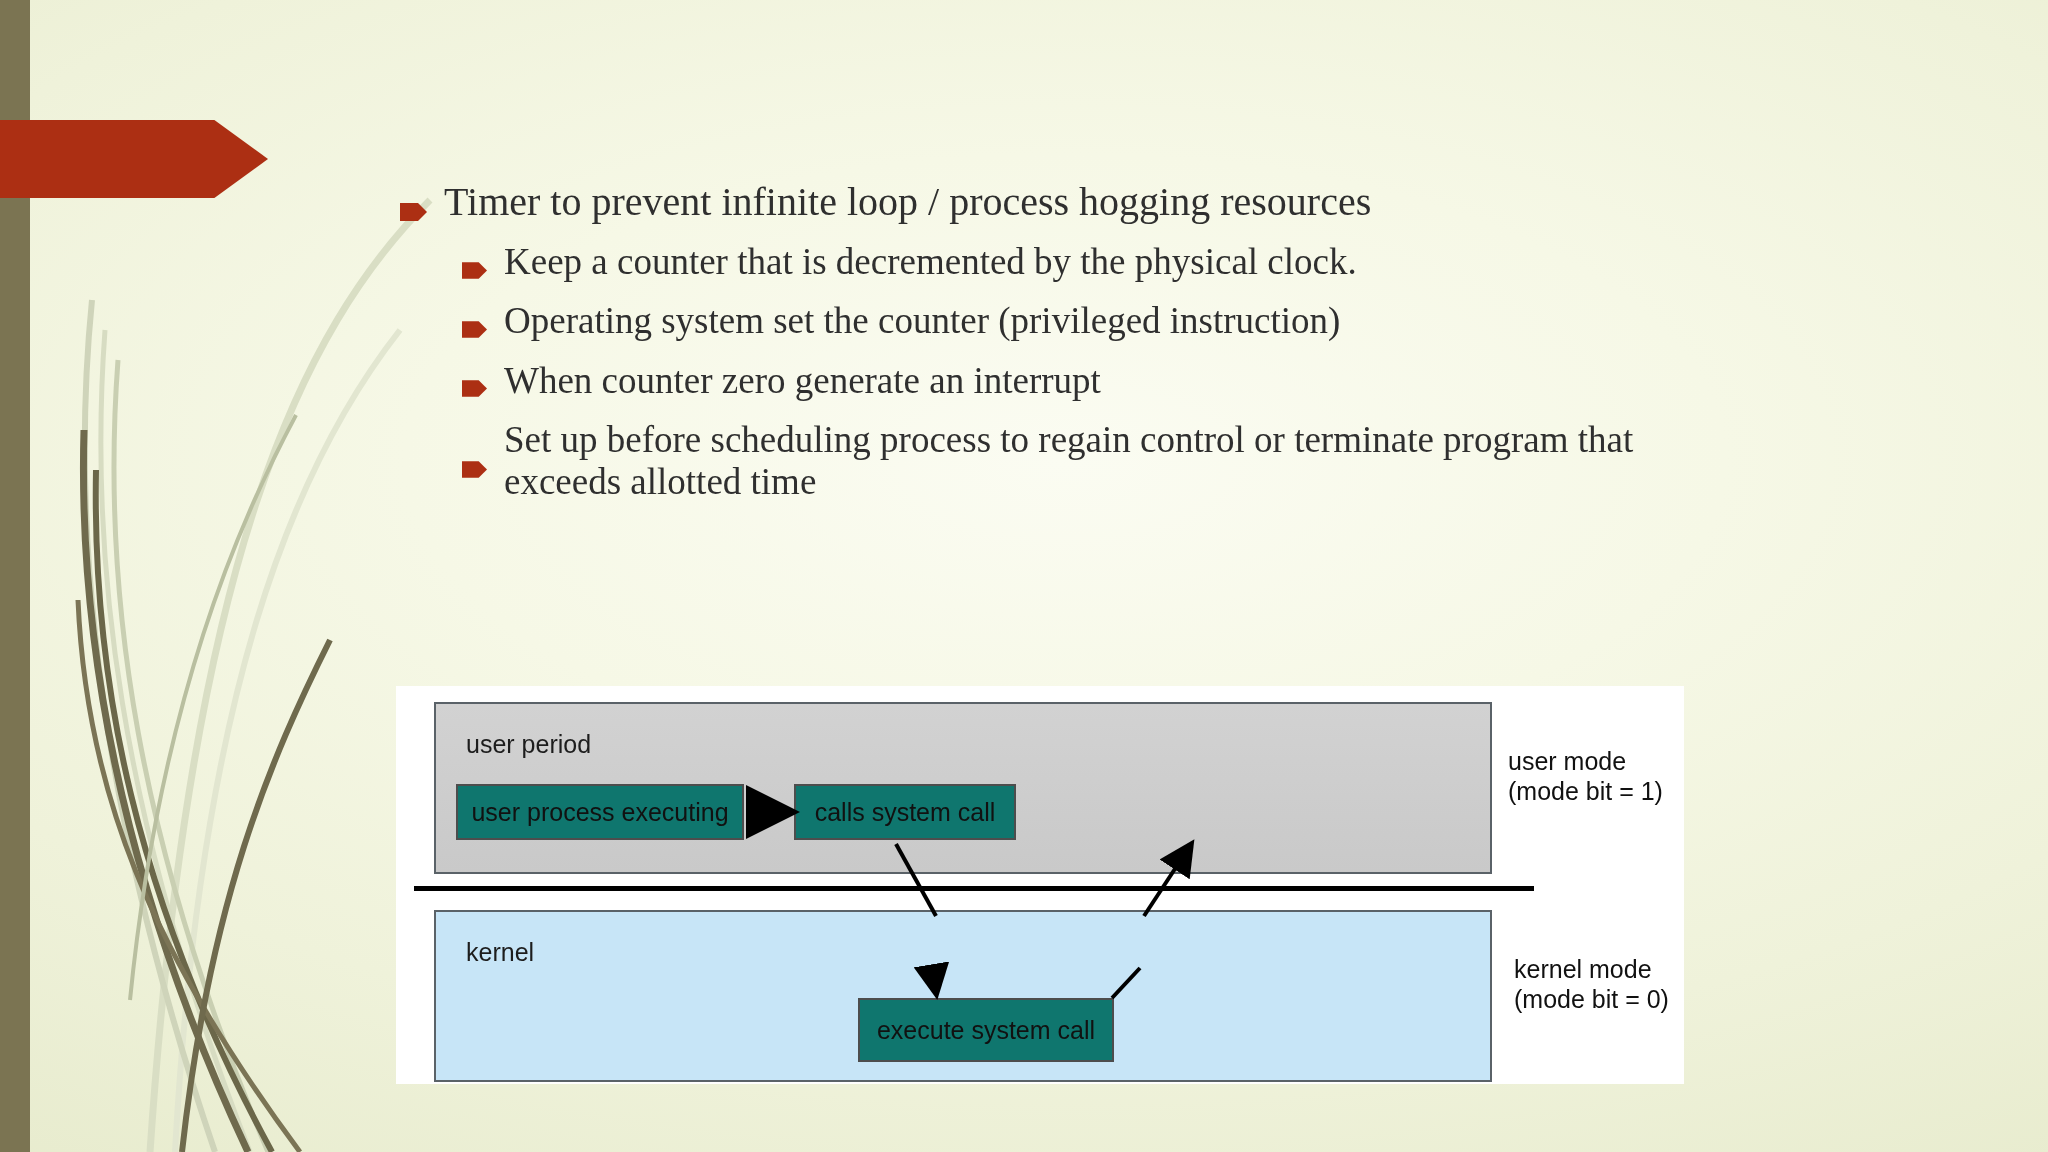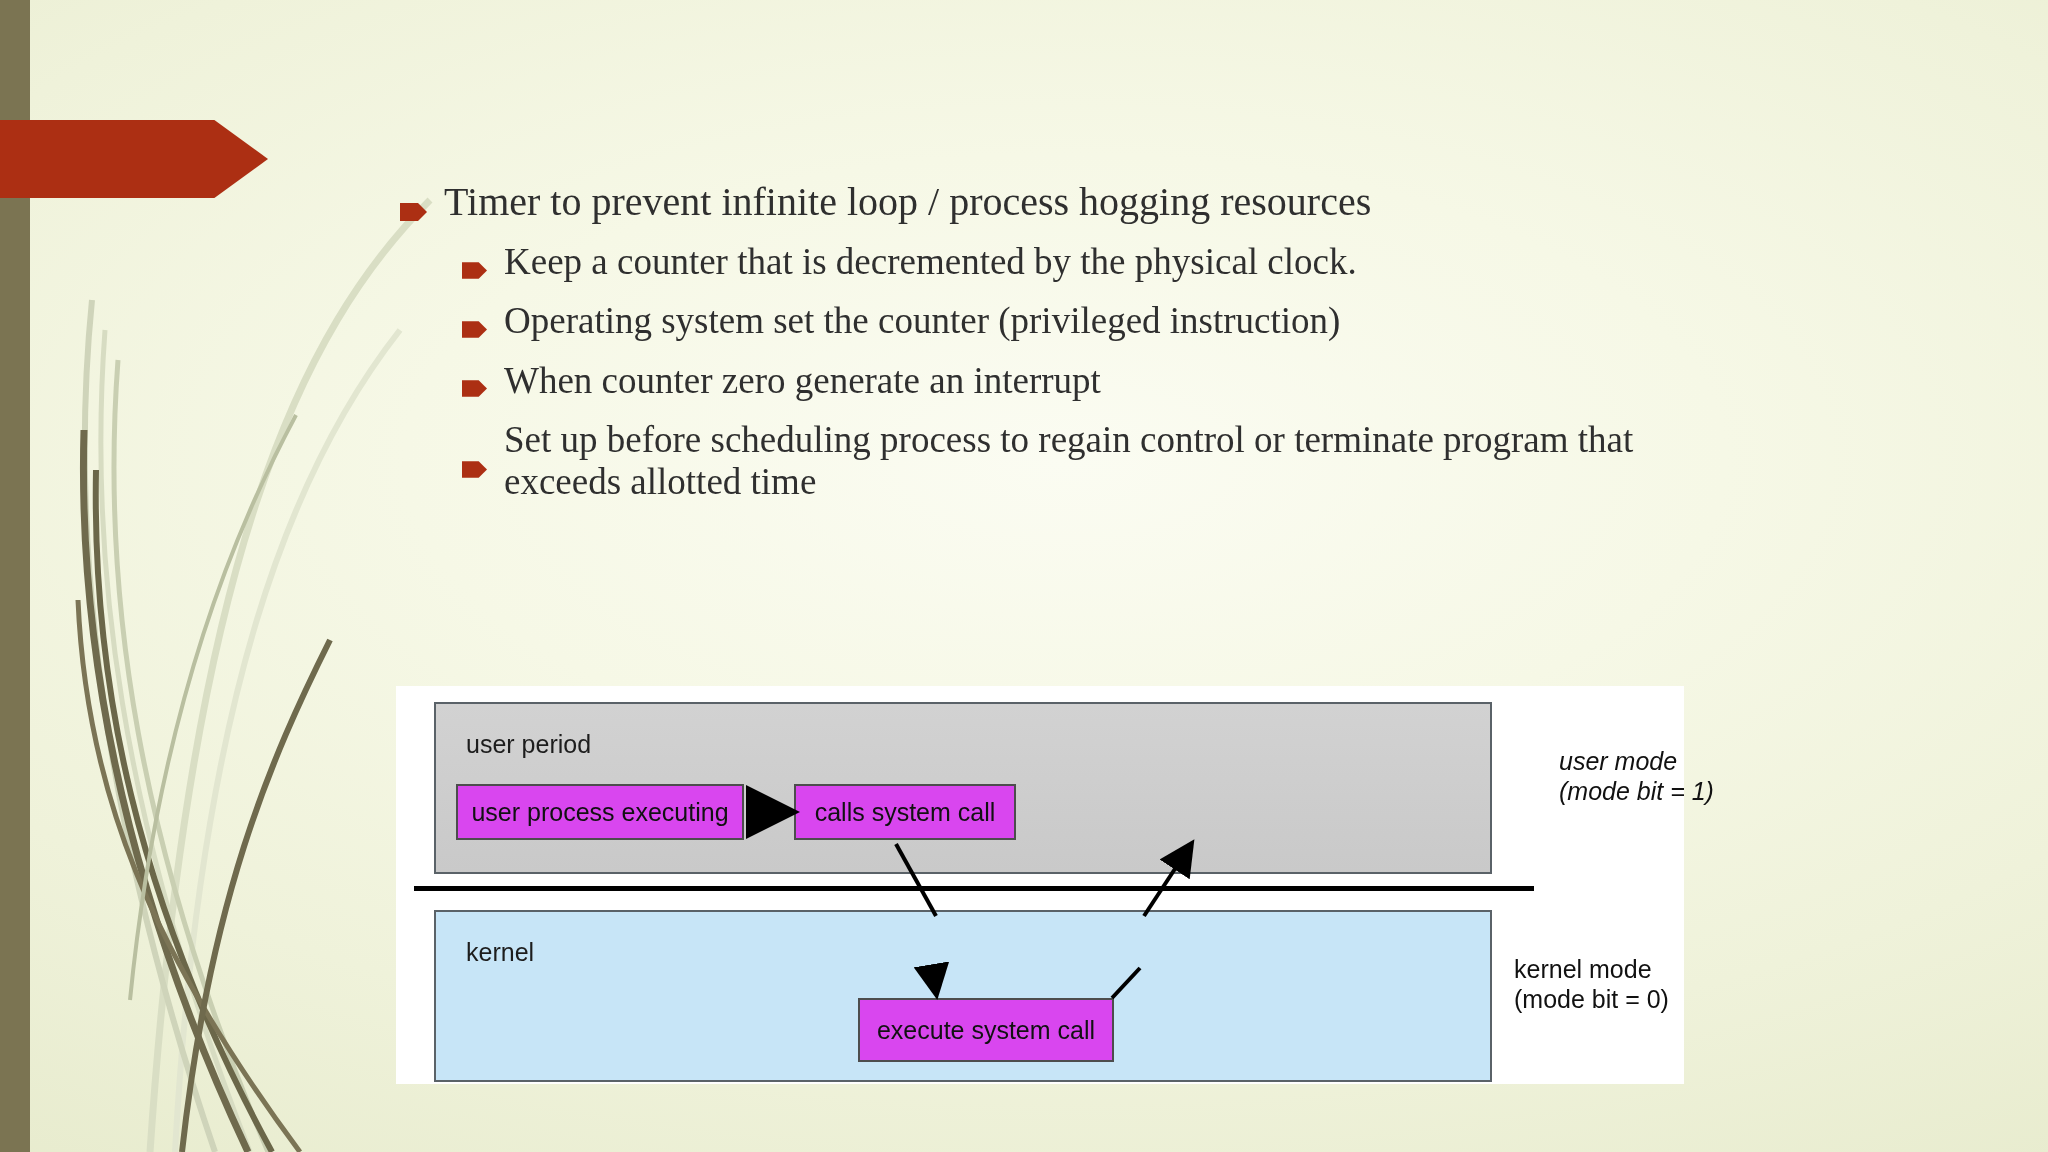--- a/index.html
+++ b/index.html
@@ -143,21 +143,21 @@
     left: 18px;
     top: 200px;
     width: 1120px;
     height: 5px;
     background: #000000;
   }
 
   .pbox {
     position: absolute;
     box-sizing: border-box;
-    background: #d946ef;
+    background: #0f766e;
     border: 2px solid #4d4d4d;
     display: flex;
     align-items: center;
     justify-content: center;
     font-family: "Liberation Sans", sans-serif;
     font-size: 25px;
     color: #111111;
     white-space: nowrap;
   }
   .box-exec   { left: 60px;  top: 98px;  width: 288px; height: 56px; }
@@ -178,21 +178,21 @@
   .lbl-return { left: 606px; top: 236px; width: 220px; }
 
   .side-label {
     position: absolute;
     font-family: "Liberation Sans", sans-serif;
     font-size: 25px;
     color: #111111;
     line-height: 1.2;
     white-space: nowrap;
   }
-  .lbl-usermode   { left: 1163px; top: 60px; font-style: italic; }
+  .lbl-usermode   { left: 1112px; top: 60px; }
   .lbl-kernelmode { left: 1118px; top: 268px; }
 
   .arrows {
     position: absolute;
     left: 0; top: 0;
     width: 1288px; height: 398px;
     pointer-events: none;
   }
 </style>
 </head>

